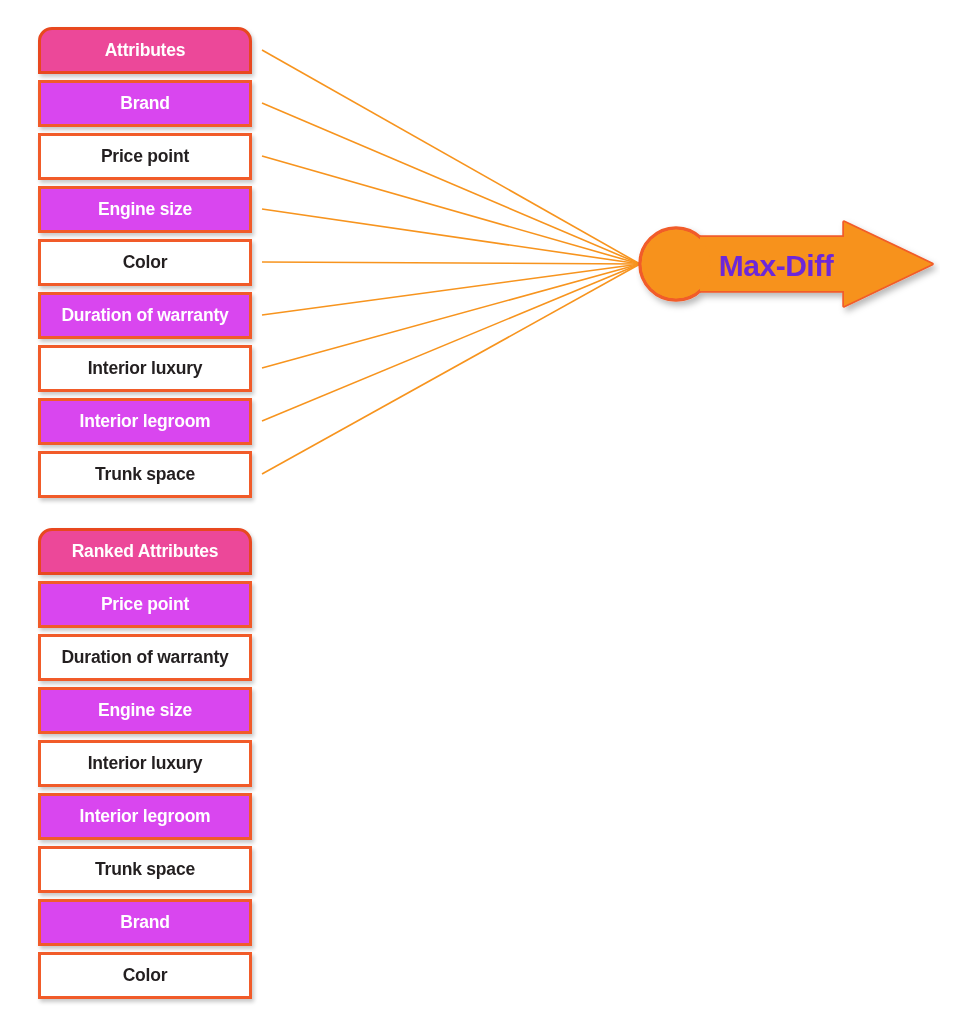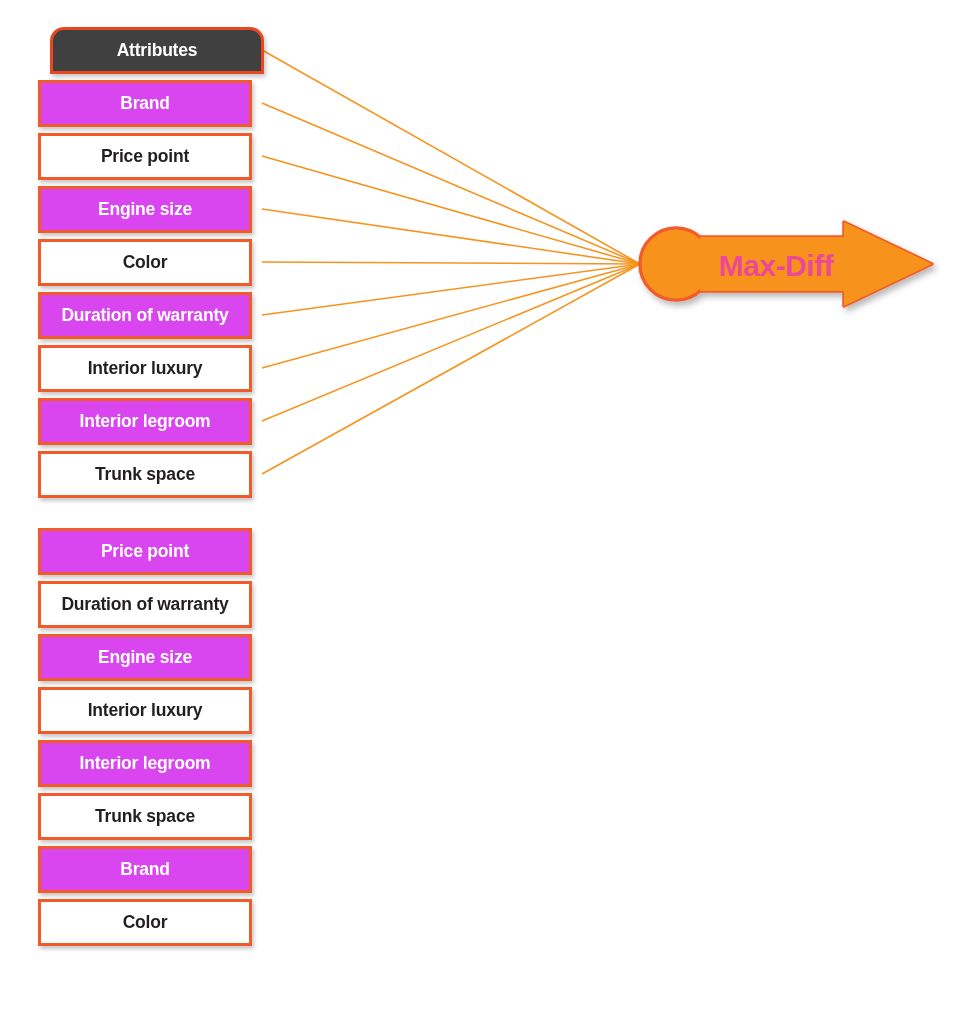--- a/index.html
+++ b/index.html
@@ -56,26 +56,25 @@
     justify-content: center;
     font-size: 17.5px;
     font-weight: bold;
     letter-spacing: -0.2px;
     line-height: 1;
     box-shadow: 2px 3px 4px rgba(0,0,0,0.22);
   }
   .chip:last-child { margin-bottom: 0; }
 
   .chip-header {
-    background: #404040;
+    background: #ec4899;
     border-color: #e8481f;
     color: #ffffff;
     border-top-left-radius: 14px;
     border-top-right-radius: 14px;
-    margin-left: 12px;
   }
   .chip-orange {
     background: #d946ef;
     border-color: #f15b29;
     color: #ffffff;
   }
   .chip-white {
     background: #ffffff;
     border-color: #f15b29;
     color: #231f20;
@@ -105,21 +104,21 @@
     left: 0;
     top: 0;
     width: 304px;
     height: 104px;
     display: flex;
     align-items: center;
     justify-content: center;
     padding-left: 32px;
     padding-right: 56px;
     box-sizing: border-box;
-    color: #ec4899;
+    color: #6d28d9;
     font-size: 30px;
     font-weight: bold;
     letter-spacing: -0.5px;
     pointer-events: none;
   }
 </style>
 </head>
 <body>
 
 <div id="canvas">
@@ -160,20 +159,23 @@
       </div>
       <div class="chip chip-orange">
         <span class="chip-label">Interior legroom</span>
       </div>
       <div class="chip chip-white">
         <span class="chip-label">Trunk space</span>
       </div>
     </div>
 
   <div class="stack" id="stack-ranked">
+    <div class="chip chip-header">
+      <span class="chip-label">Ranked Attributes</span>
+    </div>
   <div class="chip chip-orange">
         <span class="chip-label">Price point</span>
       </div>
       <div class="chip chip-white">
         <span class="chip-label">Duration of warranty</span>
       </div>
       <div class="chip chip-orange">
         <span class="chip-label">Engine size</span>
       </div>
       <div class="chip chip-white">

